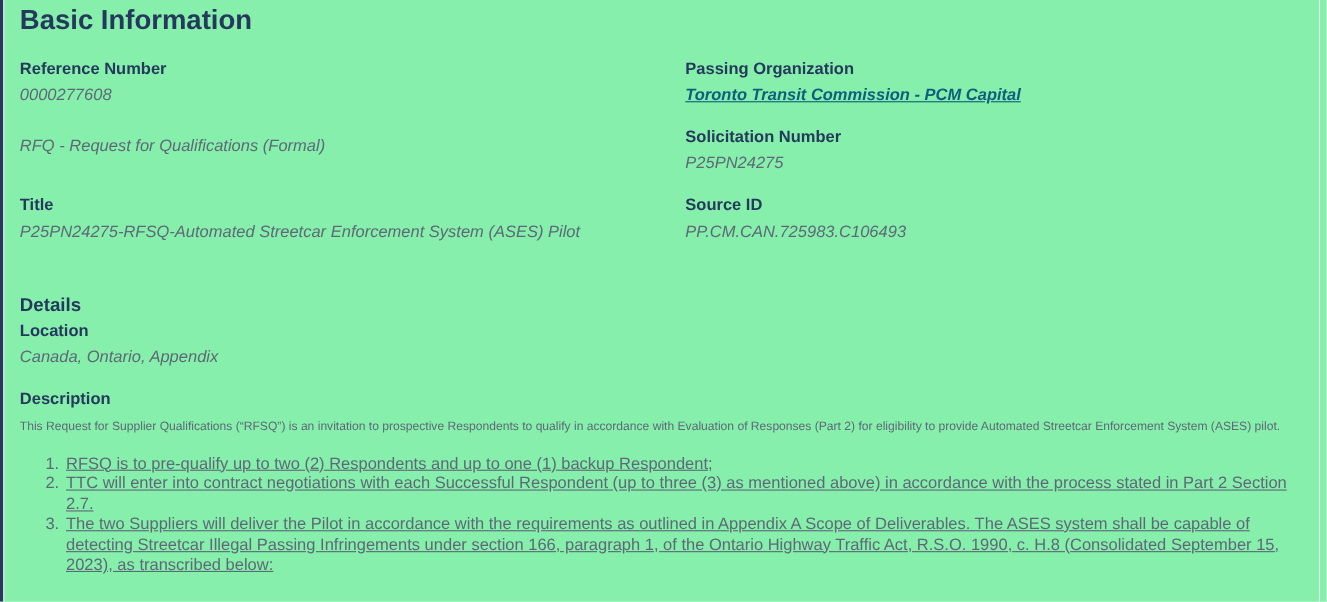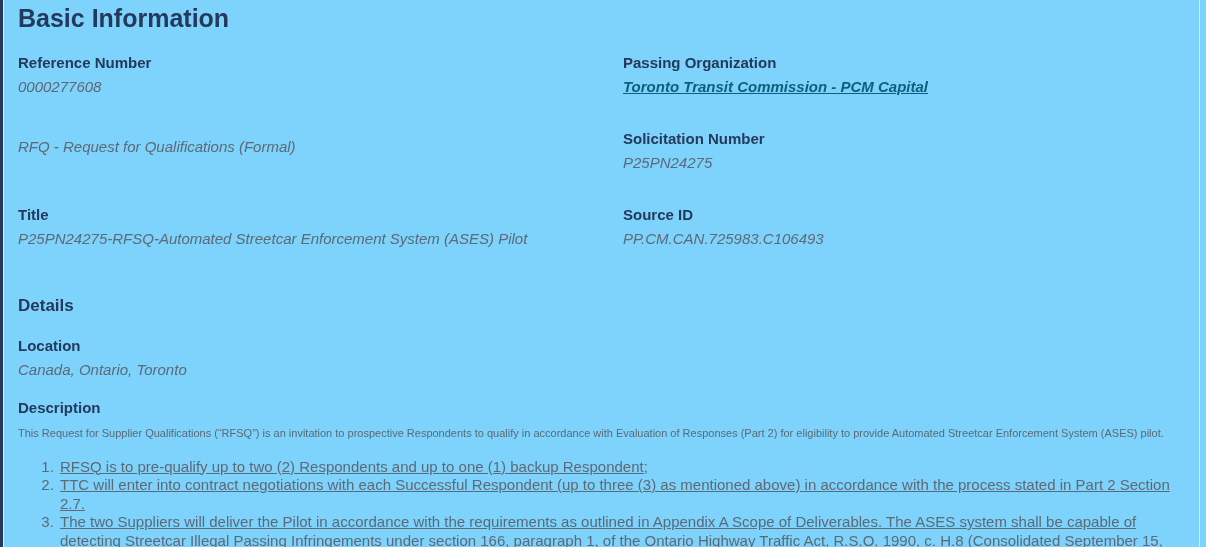--- a/index.html
+++ b/index.html
@@ -7,21 +7,21 @@
   body {
     font-family: "Liberation Sans", sans-serif;
     width: 1206px;
     height: 547px;
     overflow: hidden;
   }
   .page {
     position: relative;
     width: 1206px;
     height: 547px;
-    background: #7dd3fc;
+    background: #86efac;
     overflow: hidden;
   }
   .left-accent-bar {
     position: absolute;
     left: 0; top: 0;
     width: 3px; height: 547px;
     background: #24395b;
   }
   .left-hairline {
     position: absolute;
@@ -44,21 +44,21 @@
   .section-heading {
     color: #24395b;
     font-size: 25px;
     font-weight: 700;
     line-height: 30px;
   }
   .fields-grid {
     margin-top: 22px;
     display: grid;
     grid-template-columns: 1fr 1fr;
-    row-gap: 36px;
+    row-gap: 22px;
   }
   .field-group.col-right { padding-left: 24px; }
   .field-label {
     color: #24395b;
     font-size: 15px;
     font-weight: 700;
     line-height: 16px;
   }
   .field-value {
     margin-top: 7px;
@@ -73,21 +73,21 @@
     font-weight: 700;
     text-decoration: underline;
   }
   .details-section { margin-top: 46px; }
   .details-heading {
     color: #24395b;
     font-size: 17px;
     font-weight: 700;
     line-height: 26px;
   }
-  .location-group { margin-top: 19px; }
+  .location-group { margin-top: 2px; }
   .description-group { margin-top: 22px; }
   .description-intro {
     margin-top: 8px;
     color: #5d6976;
     font-size: 11px;
     line-height: 18.5px;
   }
   .description-list {
     margin-top: 15px;
     padding-left: 40px;
@@ -142,21 +142,21 @@
         <div class="field-value">PP.CM.CAN.725983.C106493</div>
       </div>
 
     </div>
 
     <div class="details-section">
       <h2 class="details-heading">Details</h2>
 
       <div class="location-group">
         <div class="field-label">Location</div>
-        <div class="field-value">Canada, Ontario, Toronto</div>
+        <div class="field-value">Canada, Ontario, Appendix</div>
       </div>
 
       <div class="description-group">
         <div class="field-label">Description</div>
         <p class="description-intro">This Request for Supplier Qualifications (“RFSQ”) is an invitation to prospective Respondents to qualify in accordance with Evaluation of Responses (Part 2) for eligibility to provide Automated Streetcar Enforcement System (ASES) pilot.</p>
         <ol class="description-list">
           <li>RFSQ is to pre-qualify up to two (2) Respondents and up to one (1) backup Respondent;</li>
           <li>TTC will enter into contract negotiations with each Successful Respondent (up to three (3) as mentioned above) in accordance with the process stated in Part 2 Section 2.7.</li>
           <li>The two Suppliers will deliver the Pilot in accordance with the requirements as outlined in Appendix A Scope of Deliverables. The ASES system shall be capable of detecting Streetcar Illegal Passing Infringements under section 166, paragraph 1, of the Ontario Highway Traffic Act, R.S.O. 1990, c. H.8 (Consolidated September 15, 2023), as transcribed below:</li>
         </ol>

